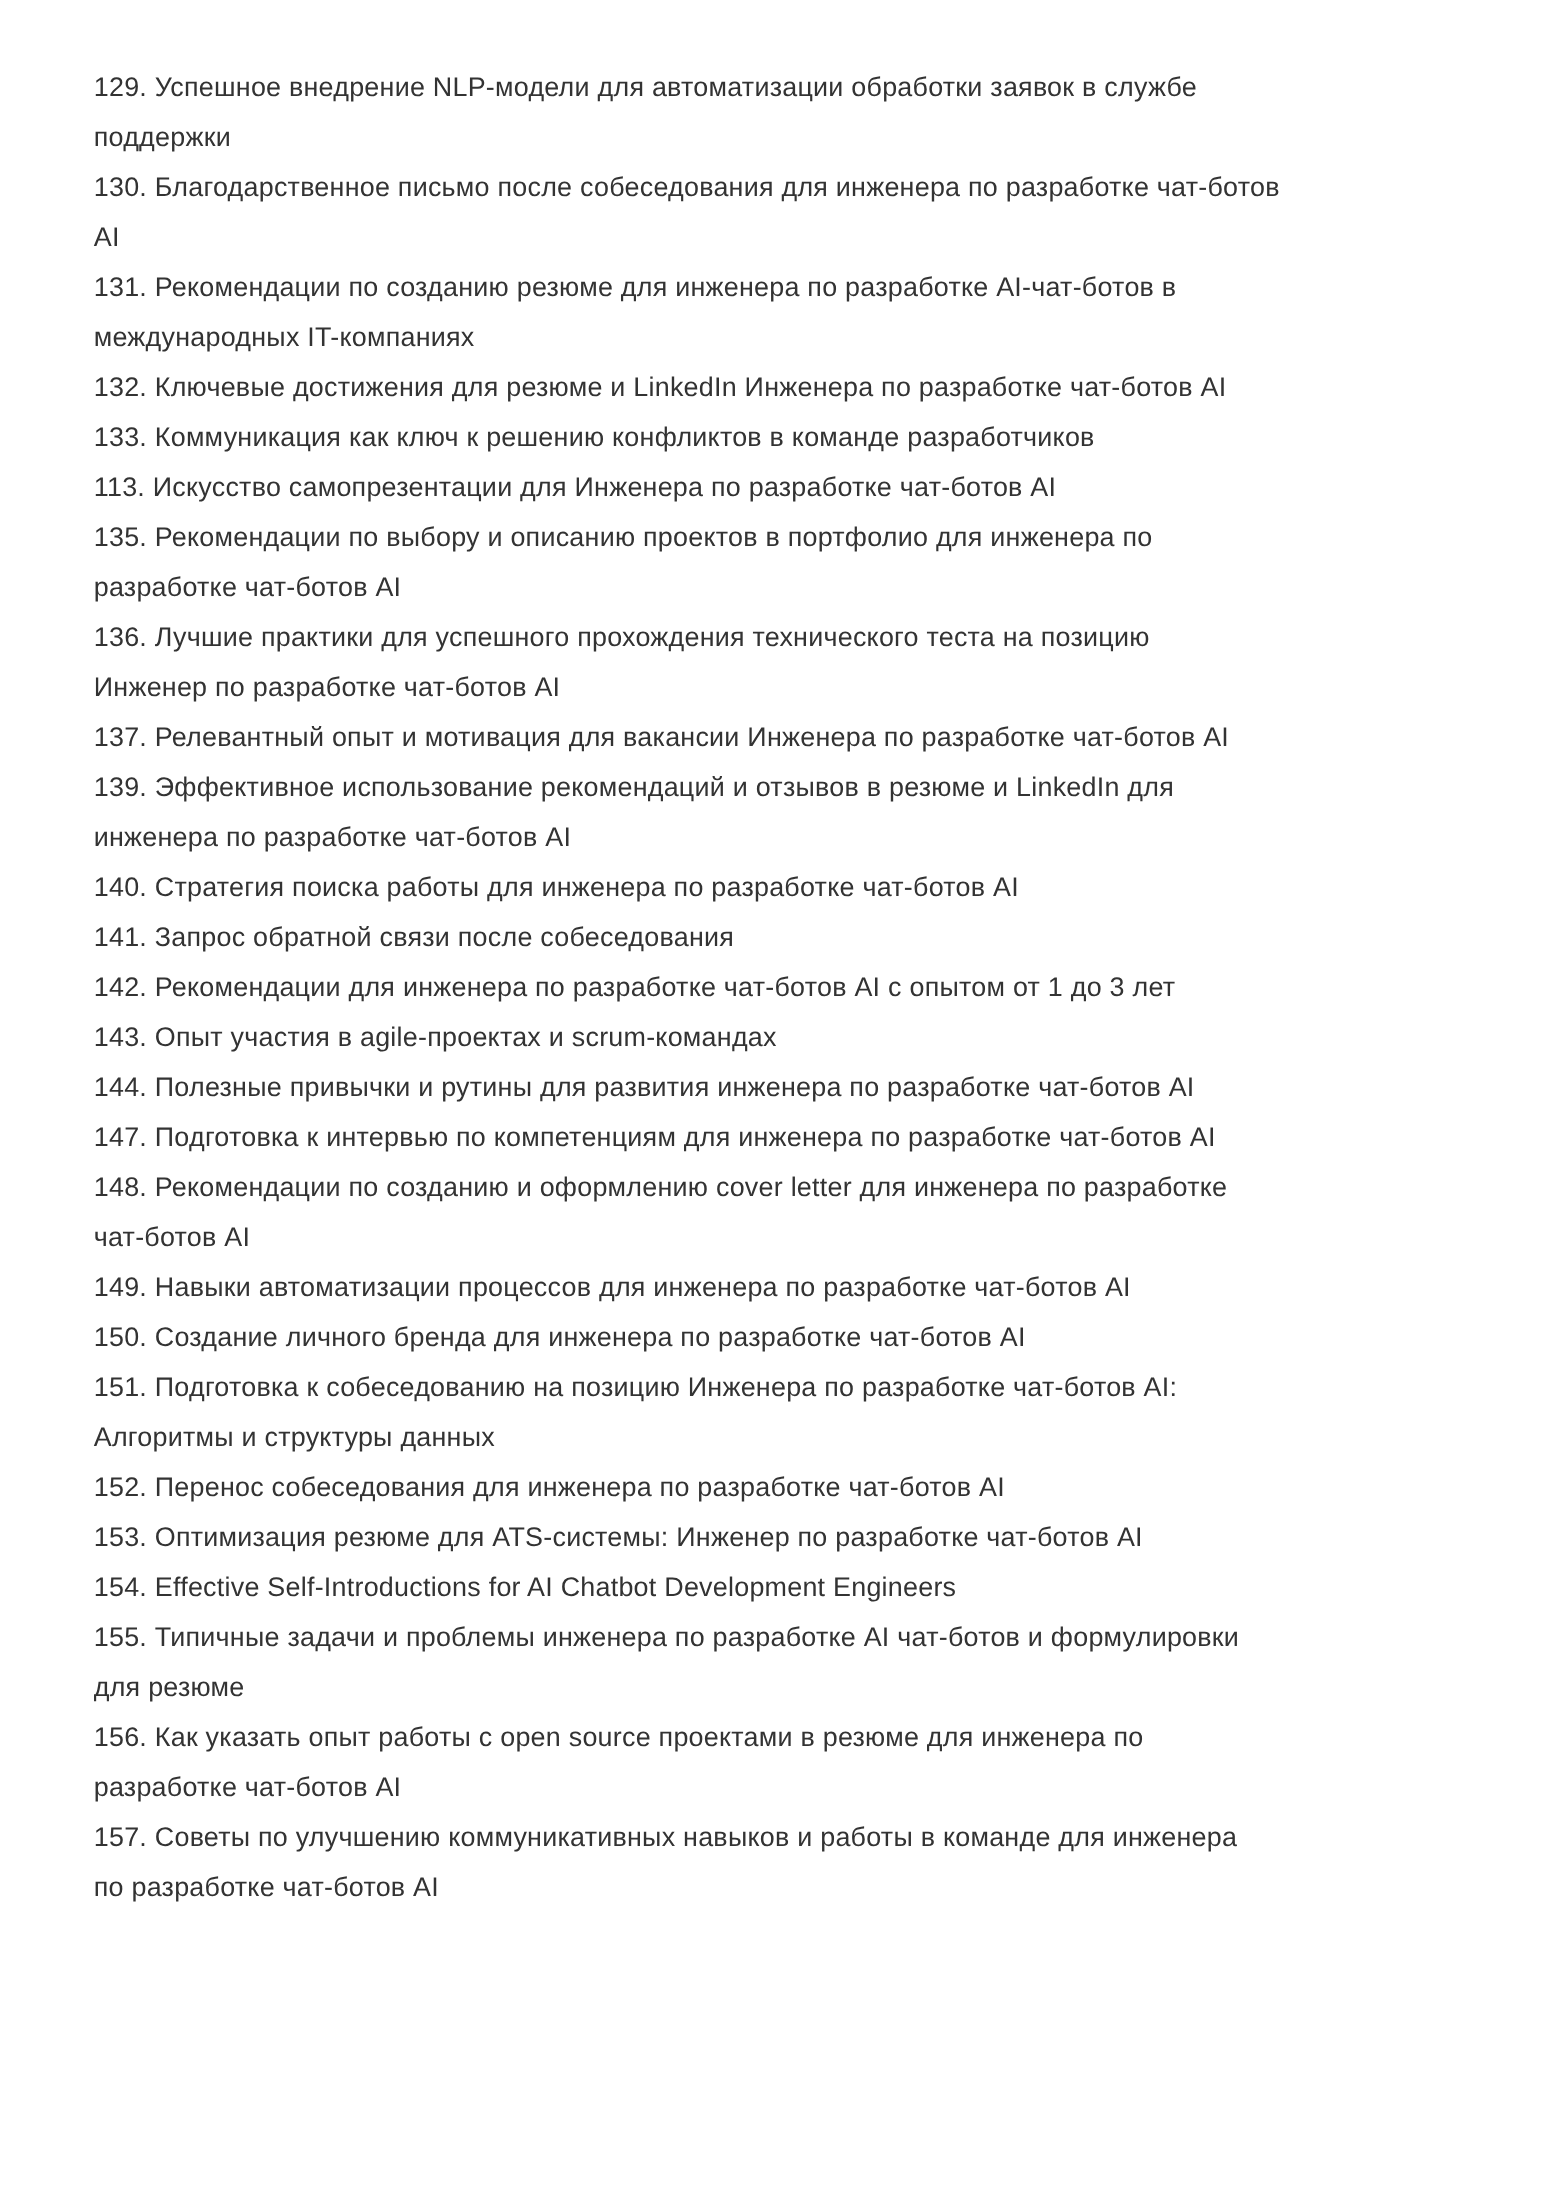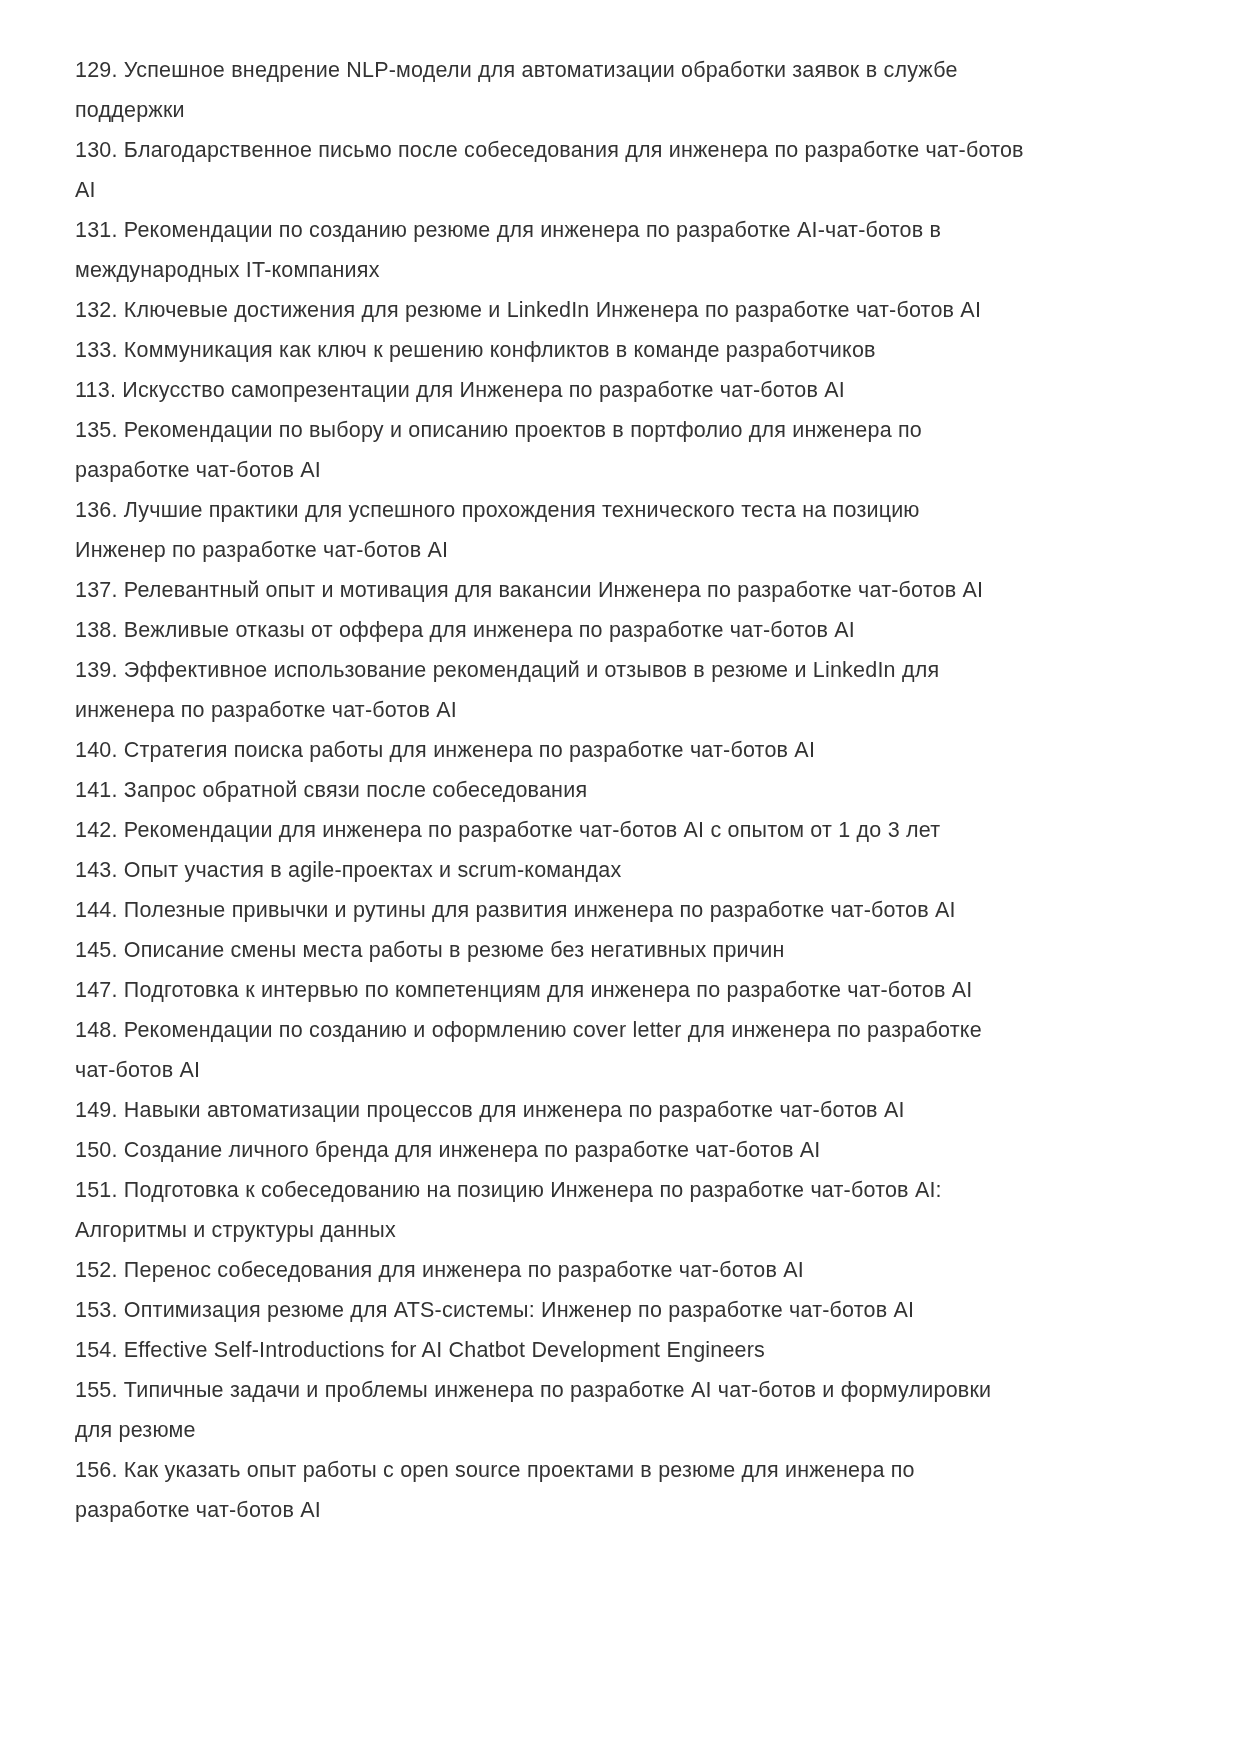--- a/index.html
+++ b/index.html
@@ -47,37 +47,37 @@
       <p class="list-item">131. Рекомендации по созданию резюме для инженера по разработке AI-чат-ботов в
 международных IT-компаниях</p>
       <p class="list-item">132. Ключевые достижения для резюме и LinkedIn Инженера по разработке чат-ботов AI</p>
       <p class="list-item">133. Коммуникация как ключ к решению конфликтов в команде разработчиков</p>
       <p class="list-item">113. Искусство самопрезентации для Инженера по разработке чат-ботов AI</p>
       <p class="list-item">135. Рекомендации по выбору и описанию проектов в портфолио для инженера по
 разработке чат-ботов AI</p>
       <p class="list-item">136. Лучшие практики для успешного прохождения технического теста на позицию
 Инженер по разработке чат-ботов AI</p>
       <p class="list-item">137. Релевантный опыт и мотивация для вакансии Инженера по разработке чат-ботов AI</p>
-      <p class="list-item">138. Вежливые отказы от оффера для инженера по разработке чат-ботов AI</p>
       <p class="list-item">139. Эффективное использование рекомендаций и отзывов в резюме и LinkedIn для
 инженера по разработке чат-ботов AI</p>
       <p class="list-item">140. Стратегия поиска работы для инженера по разработке чат-ботов AI</p>
       <p class="list-item">141. Запрос обратной связи после собеседования</p>
       <p class="list-item">142. Рекомендации для инженера по разработке чат-ботов AI с опытом от 1 до 3 лет</p>
       <p class="list-item">143. Опыт участия в agile-проектах и scrum-командах</p>
       <p class="list-item">144. Полезные привычки и рутины для развития инженера по разработке чат-ботов AI</p>
-      <p class="list-item">145. Описание смены места работы в резюме без негативных причин</p>
       <p class="list-item">147. Подготовка к интервью по компетенциям для инженера по разработке чат-ботов AI</p>
       <p class="list-item">148. Рекомендации по созданию и оформлению cover letter для инженера по разработке
 чат-ботов AI</p>
       <p class="list-item">149. Навыки автоматизации процессов для инженера по разработке чат-ботов AI</p>
       <p class="list-item">150. Создание личного бренда для инженера по разработке чат-ботов AI</p>
       <p class="list-item">151. Подготовка к собеседованию на позицию Инженера по разработке чат-ботов AI:
 Алгоритмы и структуры данных</p>
       <p class="list-item">152. Перенос собеседования для инженера по разработке чат-ботов AI</p>
       <p class="list-item">153. Оптимизация резюме для ATS-системы: Инженер по разработке чат-ботов AI</p>
       <p class="list-item">154. Effective Self-Introductions for AI Chatbot Development Engineers</p>
       <p class="list-item">155. Типичные задачи и проблемы инженера по разработке AI чат-ботов и формулировки
 для резюме</p>
       <p class="list-item">156. Как указать опыт работы с open source проектами в резюме для инженера по
 разработке чат-ботов AI</p>
+      <p class="list-item">157. Советы по улучшению коммуникативных навыков и работы в команде для инженера
+по разработке чат-ботов AI</p>
     </div>
 </div>
 
 </body></html>

